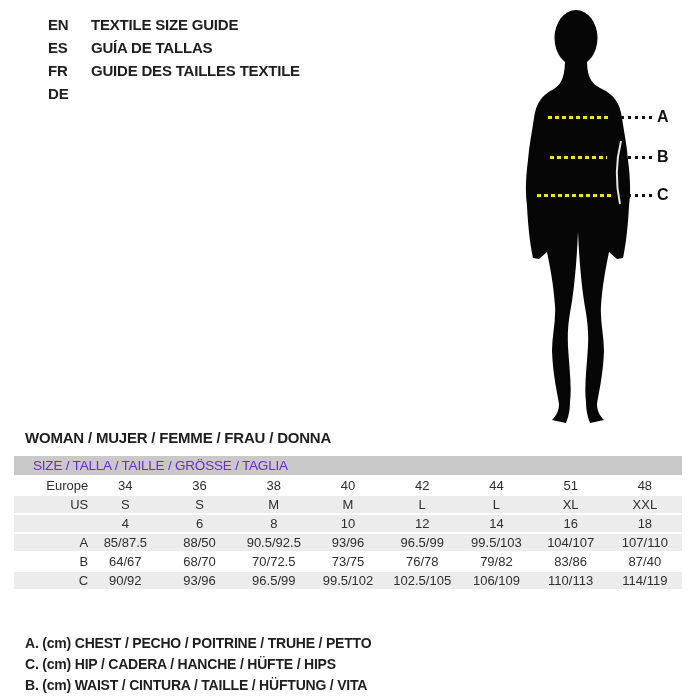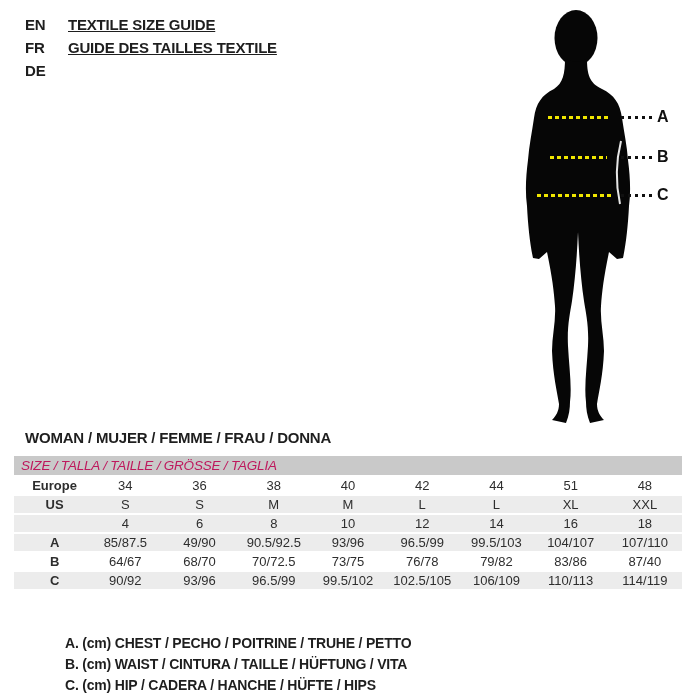--- a/index.html
+++ b/index.html
@@ -11,22 +11,22 @@
     --text-mid:#474747;
   }
   *{margin:0;padding:0;box-sizing:border-box;}
   html,body{background:#fff;}
   body{font-family:"Liberation Sans","DejaVu Sans",sans-serif;color:var(--text-dark);}
   #page{position:relative;width:700px;height:700px;background:#fff;overflow:hidden;}
 
   
   .lang-list{position:absolute;left:25px;top:13px;}
   .lang-row{display:flex;height:23px;align-items:center;font-weight:bold;font-size:15px;letter-spacing:-0.2px;color:#1e1e1e;}
-  .lang-code{width:43px;flex:0 0 43px;}
-  .lang-text{white-space:nowrap;text-decoration:underline;}
+  .lang-code{width:43px;flex:0 0 43px;margin-left:23px;}
+  .lang-text{white-space:nowrap;}
 
   
   .figure-wrap{position:absolute;left:492px;top:6px;width:170px;height:420px;}
   .figure-wrap svg{display:block;width:170px;height:420px;}
 
   
   .measure-line{position:absolute;height:3px;}
   .dash-yellow{background:repeating-linear-gradient(90deg,var(--accent-yellow) 0 4px,transparent 4px 7px);}
   .dash-black{background:repeating-linear-gradient(90deg,#101010 0 3px,transparent 3px 7px);}
   .measure-label{position:absolute;font-size:16px;font-weight:600;color:#111;line-height:16px;}
@@ -39,37 +39,41 @@
   .yc{left:537px;top:194px;width:75px;}
   .ba-c{left:621px;top:194px;width:32px;}
   .la-c{left:657px;top:187px;}
 
   
   .section-title{position:absolute;left:25px;top:429px;font-size:15px;font-weight:bold;letter-spacing:-0.2px;color:#1e1e1e;white-space:nowrap;}
 
   
   .size-table{position:absolute;left:14px;top:456px;width:668px;border-collapse:collapse;table-layout:fixed;}
   .size-table td,.size-table th{font-size:13px;font-weight:normal;text-align:center;height:19px;padding:0;color:#2e2e2e;border-bottom:2px solid #fff;overflow:hidden;white-space:nowrap;}
-  .size-table .table-header-cell{background:var(--header-gray);text-align:left;padding-left:7px;height:20px;color:#be185d;font-size:13.5px;letter-spacing:-0.2px;font-style:italic;}
-  .size-table .row-label{text-align:center;padding-left:7px;width:92px;font-weight:bold;}
+  .size-table .table-header-cell{background:var(--header-gray);text-align:left;padding-left:19px;height:20px;color:#6d28d9;font-size:13.5px;letter-spacing:-0.2px;}
+  .size-table .row-label{text-align:right;padding-left:7px;width:92px;}
   .size-table tr.shaded td{background:var(--row-gray);margin-top:8px;}
 
   
-  .legend{position:absolute;left:25px;top:633px;margin-left:40px;}
+  .legend{position:absolute;left:25px;top:633px;}
   .legend-line{font-size:14px;font-weight:bold;letter-spacing:-0.2px;line-height:21px;color:#1e1e1e;white-space:nowrap;}
 </style>
 </head>
 <body>
 
 <div id="page">
 
   <div class="lang-list">
       <div class="lang-row">
         <span class="lang-code">EN</span>
         <span class="lang-text">TEXTILE SIZE GUIDE</span>
+      </div>
+      <div class="lang-row">
+        <span class="lang-code">ES</span>
+        <span class="lang-text">GUÍA DE TALLAS</span>
       </div>
       <div class="lang-row">
         <span class="lang-code">FR</span>
         <span class="lang-text">GUIDE DES TAILLES TEXTILE</span>
       </div>
       <div class="lang-row">
         <span class="lang-code">DE</span>
       </div>
     </div>
 
@@ -165,21 +169,21 @@
           <td>8</td>
           <td>10</td>
           <td>12</td>
           <td>14</td>
           <td>16</td>
           <td>18</td>
         </tr>
         <tr class="shaded">
           <td class="row-label">A</td>
           <td>85/87.5</td>
-          <td>49/90</td>
+          <td>88/50</td>
           <td>90.5/92.5</td>
           <td>93/96</td>
           <td>96.5/99</td>
           <td>99.5/103</td>
           <td>104/107</td>
           <td>107/110</td>
         </tr>
         <tr>
           <td class="row-label">B</td>
           <td>64/67</td>
@@ -200,17 +204,17 @@
           <td>102.5/105</td>
           <td>106/109</td>
           <td>110/113</td>
           <td>114/119</td>
         </tr>
       </tbody>
   </table>
 
   <div class="legend">
       <div class="legend-line">A. (cm) CHEST / PECHO / POITRINE / TRUHE / PETTO</div>
+      <div class="legend-line">C. (cm) HIP / CADERA / HANCHE / HÜFTE / HIPS</div>
       <div class="legend-line">B. (cm) WAIST / CINTURA / TAILLE / HÜFTUNG / VITA</div>
-      <div class="legend-line">C. (cm) HIP / CADERA / HANCHE / HÜFTE / HIPS</div>
     </div>
 
 </div>
 
 </body></html>

